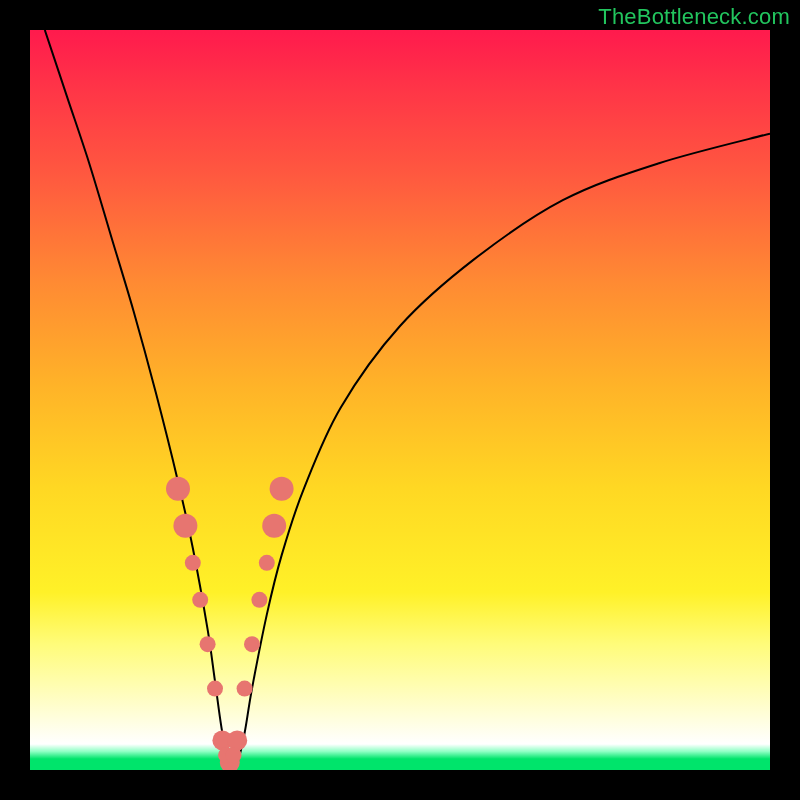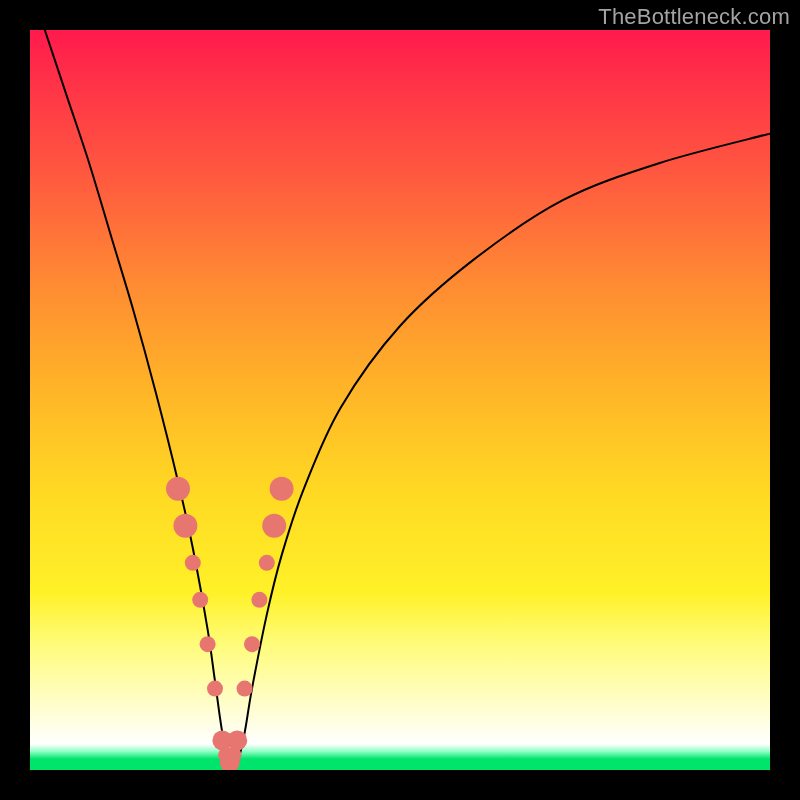--- a/index.html
+++ b/index.html
@@ -56,21 +56,21 @@
     stroke-width: 2;
   }
   .marker {
     fill: #e77570;
     stroke: none;
   }
   .watermark {
     position: absolute;
     top: 4px;
     right: 10px;
-    color: #a3a3a3;
+    color: #22c55e;
     font-size: 22px;
     font-weight: 500;
     letter-spacing: 0.2px;
     user-select: none;
   }
 </style>
 </head>
 <body>
 
 <div class="watermark">TheBottleneck.com</div>

